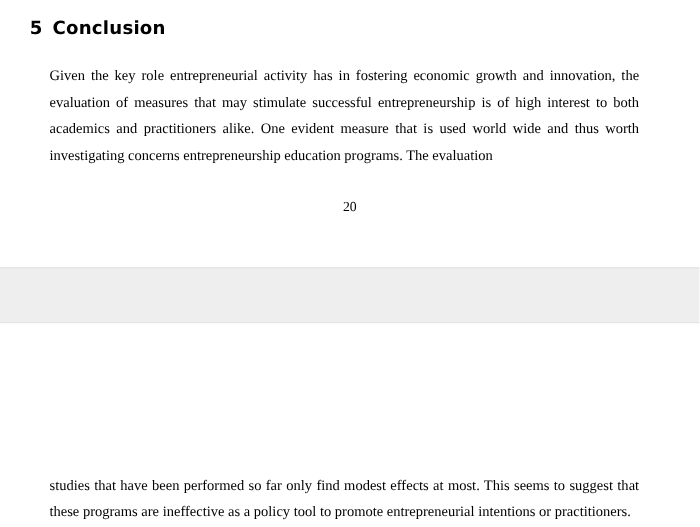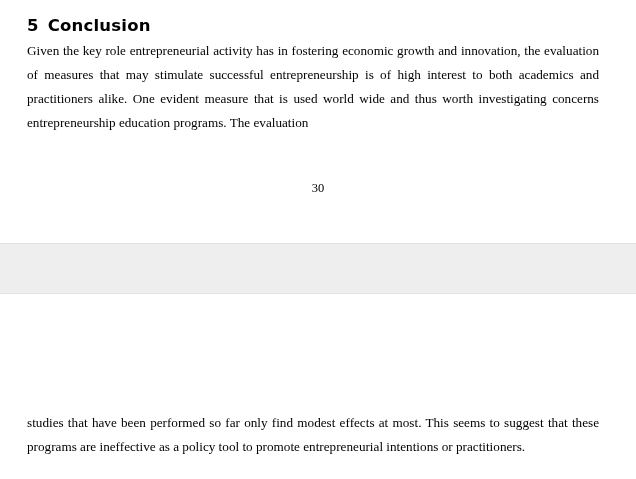--- a/index.html
+++ b/index.html
@@ -40,21 +40,21 @@
 
   .body-block {
     position: absolute;
     left: 27px;
     width: 572px;
     font-size: 13.2px;
     line-height: 24px;
     text-align: justify;
   }
   .body-block p {
-    margin: 0;
+    margin: 18px;
   }
 
   #para-top {
     top: 39px;
   }
 
   #para-bottom {
     top: 411px;
   }
 
@@ -94,21 +94,21 @@
 <div class="page">
 
   <h1 class="section-heading">
     <span class="num">5</span><span>Conclusion</span>
   </h1>
 
   <div class="body-block" id="para-top">
     <p>Given the key role entrepreneurial activity has in fostering economic growth and innovation, the evaluation of measures that may stimulate successful entrepreneurship is of high interest to both academics and practitioners alike. One evident measure that is used world wide and thus worth investigating concerns entrepreneurship education programs. The evaluation</p>
   </div>
 
-  <div class="page-number">30</div>
+  <div class="page-number">20</div>
 
   <div class="gap-band"></div>
 
   <div class="blank-region"></div>
 
   <div class="body-block" id="para-bottom">
     <p>studies that have been performed so far only find modest effects at most. This seems to suggest that these programs are ineffective as a policy tool to promote entrepreneurial intentions or practitioners.</p>
   </div>
 
 </div>

